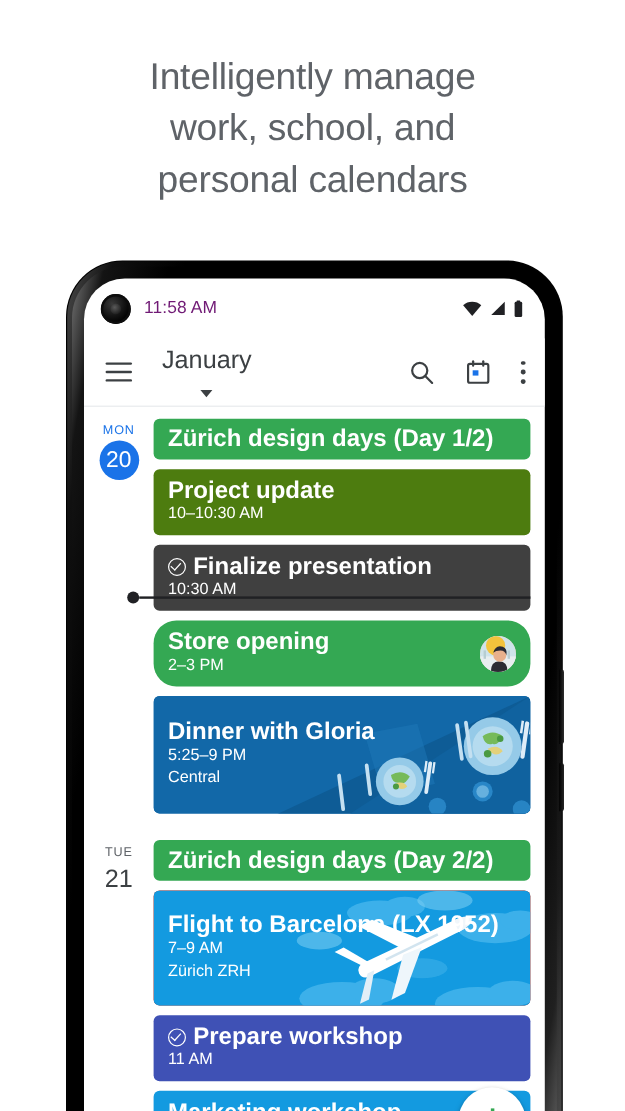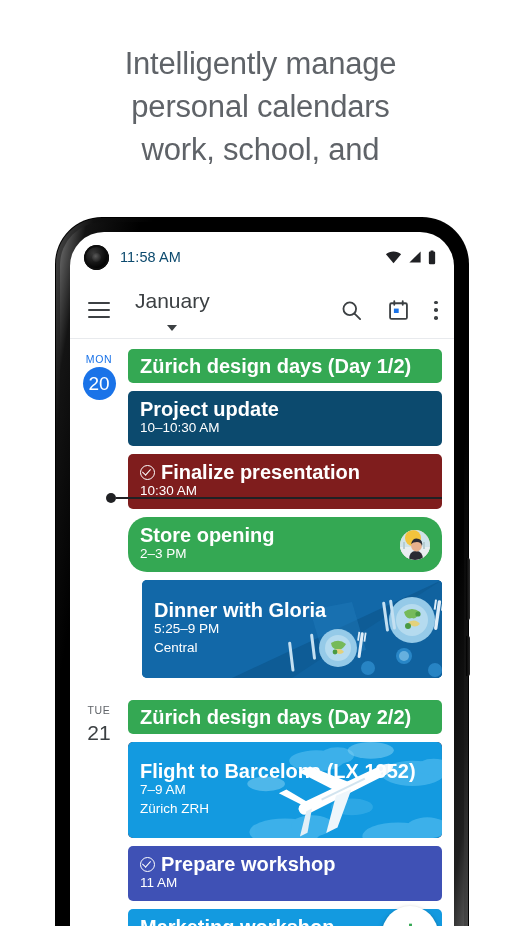--- a/index.html
+++ b/index.html
@@ -77,21 +77,21 @@
     box-shadow:inset 0 0 0 2px #0d0d0d;
     flex:0 0 auto;
   }
   .punch-hole i{
     display:block;width:9px;height:9px;border-radius:50%;
     background:radial-gradient(circle at 40% 35%,#5a5a5a,#0a0a0a);
     margin:8px 0 0 8px;
   }
   .status-time{
     margin-left:11px;
-    font-size:14.5px;font-weight:500;color:#0c4a6e;
+    font-size:14.5px;font-weight:500;color:#701a75;
     letter-spacing:0.1px;
   }
   .status-right{
     margin-left:auto;display:flex;align-items:center;gap:6px;
   }
   .ic-wifi{width:17px;height:14px;}
   .ic-signal{width:14px;height:14px;}
   .ic-batt{width:8px;height:15px;}
 
   
@@ -201,22 +201,22 @@
     z-index:40;
     display:flex;align-items:center;justify-content:center;
     cursor:pointer;
   }
 </style>
 </head>
 <body>
 
 <div class="headline">
   <div>Intelligently manage</div>
+  <div>work, school, and</div>
   <div>personal calendars</div>
-  <div>work, school, and</div>
 </div>
 
 <div class="phone">
   <div class="phone-gloss"></div>
   <div class="phone-gloss2"></div>
   <div class="side-button"></div>
   <div class="side-button2"></div>
 
   <div class="screen">
 
@@ -277,28 +277,28 @@
           <div class="dnum today">20</div>
         </div>
         <div class="events">
 
           <div class="ev allday" style="background:#34A853">
             <div class="ev-body">
               <div class="ev-title">Zürich design days (Day 1/2)</div>
             </div>
           </div>
 
-          <div class="ev" style="background:#0c4a6e">
+          <div class="ev" style="background:#4d7c0f">
             <div class="ev-body">
               <div class="ev-title">Project update</div>
               <div class="ev-sub">10–10:30 AM</div>
             </div>
           </div>
 
-          <div class="ev" style="background:#7f1d1d">
+          <div class="ev" style="background:#404040">
             <div class="ev-body">
               <div class="ev-title">
                 <span class="task-check"></span>
                 <span>Finalize presentation</span>
               </div>
               <div class="ev-sub">10:30 AM</div>
             </div>
           </div>
 
           <div class="ev" style="background:#34A853;position:relative;border-radius:19px;">
@@ -313,21 +313,21 @@
                 <rect y="17" width="30" height="13" fill="#e8eef0"></rect>
                 <rect x="3" y="12" width="2" height="7" fill="#b7cdd2"></rect>
                 <rect x="23" y="12" width="2" height="7" fill="#b7cdd2"></rect>
                 <path d="M9 30 q0-9 7-9 q7 0 7 9 Z" fill="#2b2b33"></path>
                 <circle cx="16.5" cy="16" r="5.4" fill="#e8b08c"></circle>
                 <path d="M11 14 q2-7 8-5 q4 1.5 3 7 q-1-4-5-4 q-4 0-6 2 Z" fill="#2b2b33"></path>
               </svg>
             </div>
           </div>
 
-          <div class="ev tall" style="background:#1268A8;min-height:98px;margin-left:14px;">
+          <div class="ev tall" style="background:#1268A8;min-height:98px;">
             <svg class="art" viewBox="0 0 300 98" preserveAspectRatio="none">
               <rect width="300" height="98" fill="#1268A8"></rect>
               <path d="M300 0 L300 98 L90 98 Z" fill="#0E5C96"></path>
               <path d="M300 0 L300 98 L150 98 Z" fill="#10629F"></path>
               <g opacity="0.95">
                 <path d="M168 30 L210 22 L224 70 L182 78 Z" fill="#1f78b8" opacity="0.55"></path>
                 <circle cx="270" cy="40" r="23" fill="#9ed0ec"></circle>
                 <circle cx="270" cy="40" r="16" fill="#bfe2f4"></circle>
                 <path d="M262 32 q8-6 16 0 q-4 8-8 6 q-6 2-8-6Z" fill="#7dbf57"></path>
                 <path d="M266 42 q8-4 12 2 q-6 6-12-2Z" fill="#f0d77a"></path>

